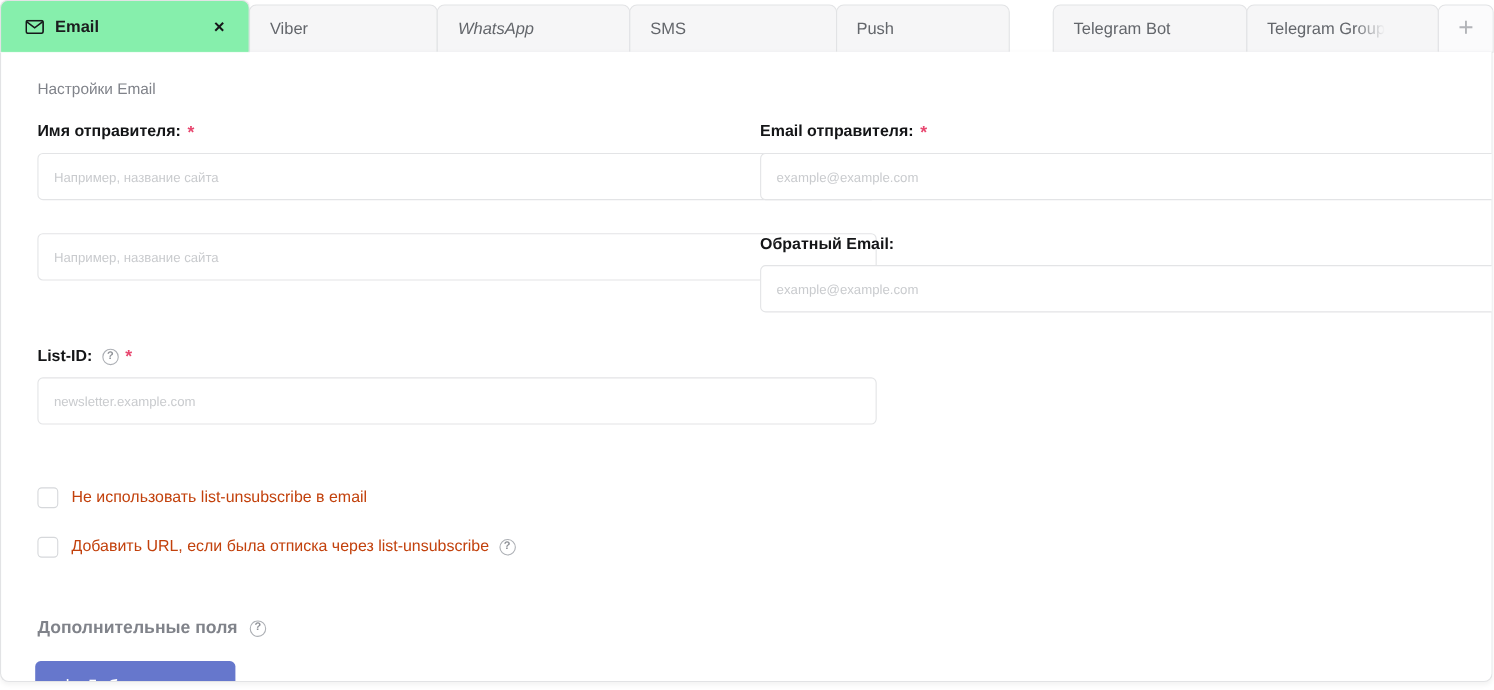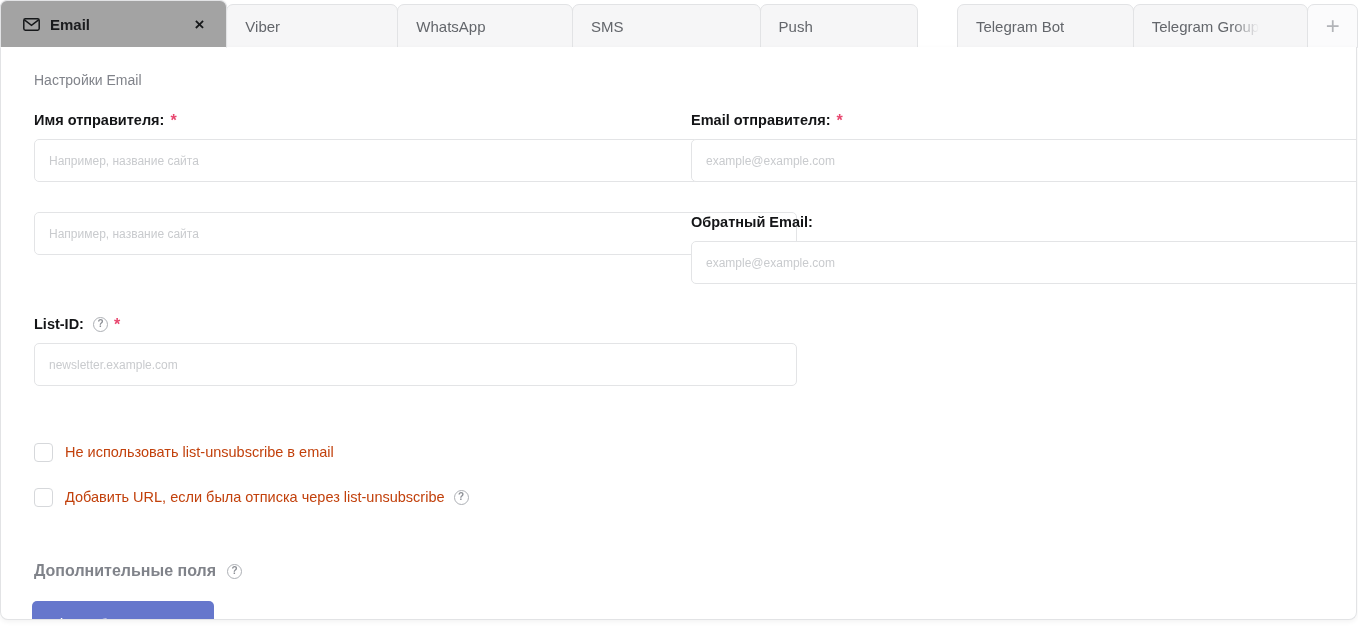--- a/index.html
+++ b/index.html
@@ -48,35 +48,35 @@
     border-top-left-radius: 7px;
     border-top-right-radius: 7px;
     margin-right: -1px;
     cursor: pointer;
     white-space: nowrap;
     overflow: hidden;
     user-select: none;
   }
 
   .tab.active {
-    background: #a3a3a3;
+    background: #86efac;
     color: #1b1c1e;
     font-weight: bold;
     border-bottom-color: #ffffff;
     height: 48px;
     z-index: 5;
     box-shadow: 0 -1px 2px rgba(0,0,0,0.03);
   }
 
   .tab.email-tab {
     width: 233px;
     padding-left: 22px;
   }
   .tab.t-viber     { width: 176px; }
-  .tab.t-whatsapp  { width: 180px; }
+  .tab.t-whatsapp  { width: 180px; font-style: italic; }
   .tab.t-sms       { width: 193px; }
   .tab.t-push      { width: 162px; }
   .tab.t-tgbot     { width: 181px; margin-left: 40px; }
   .tab.t-tggroup   { width: 180px; }
 
   .tab-icon {
     display: inline-flex;
     align-items: center;
     margin-right: 10px;
     color: #1b1c1e;

